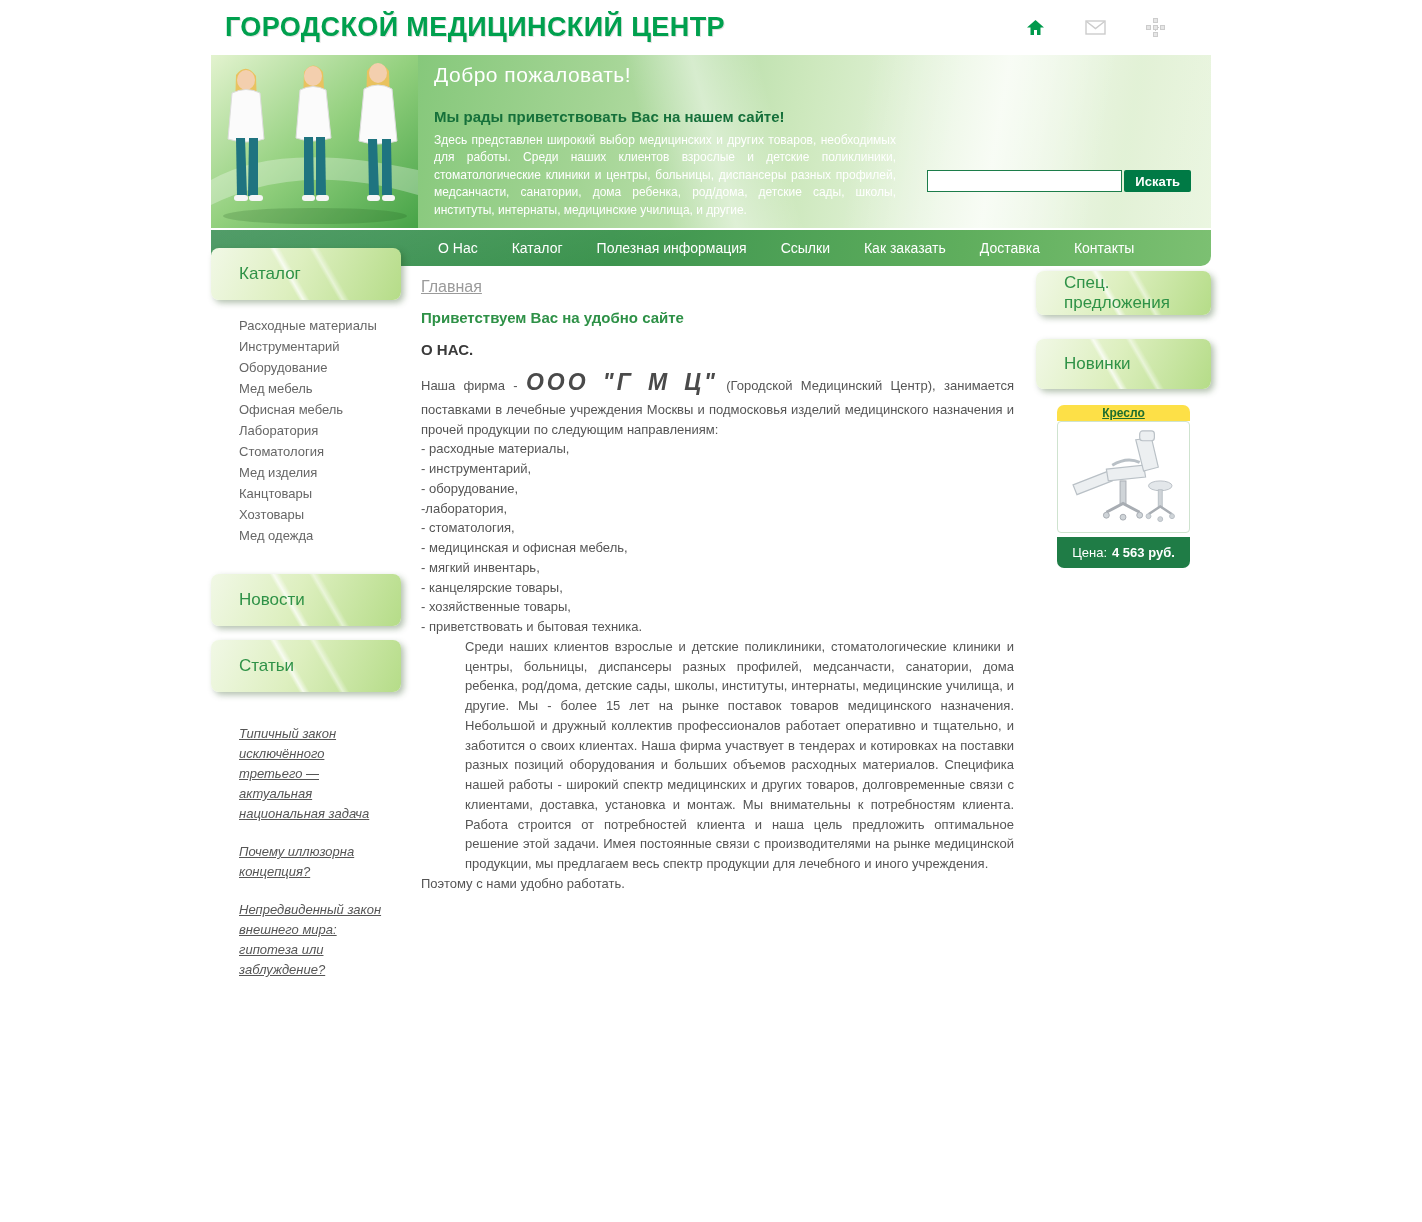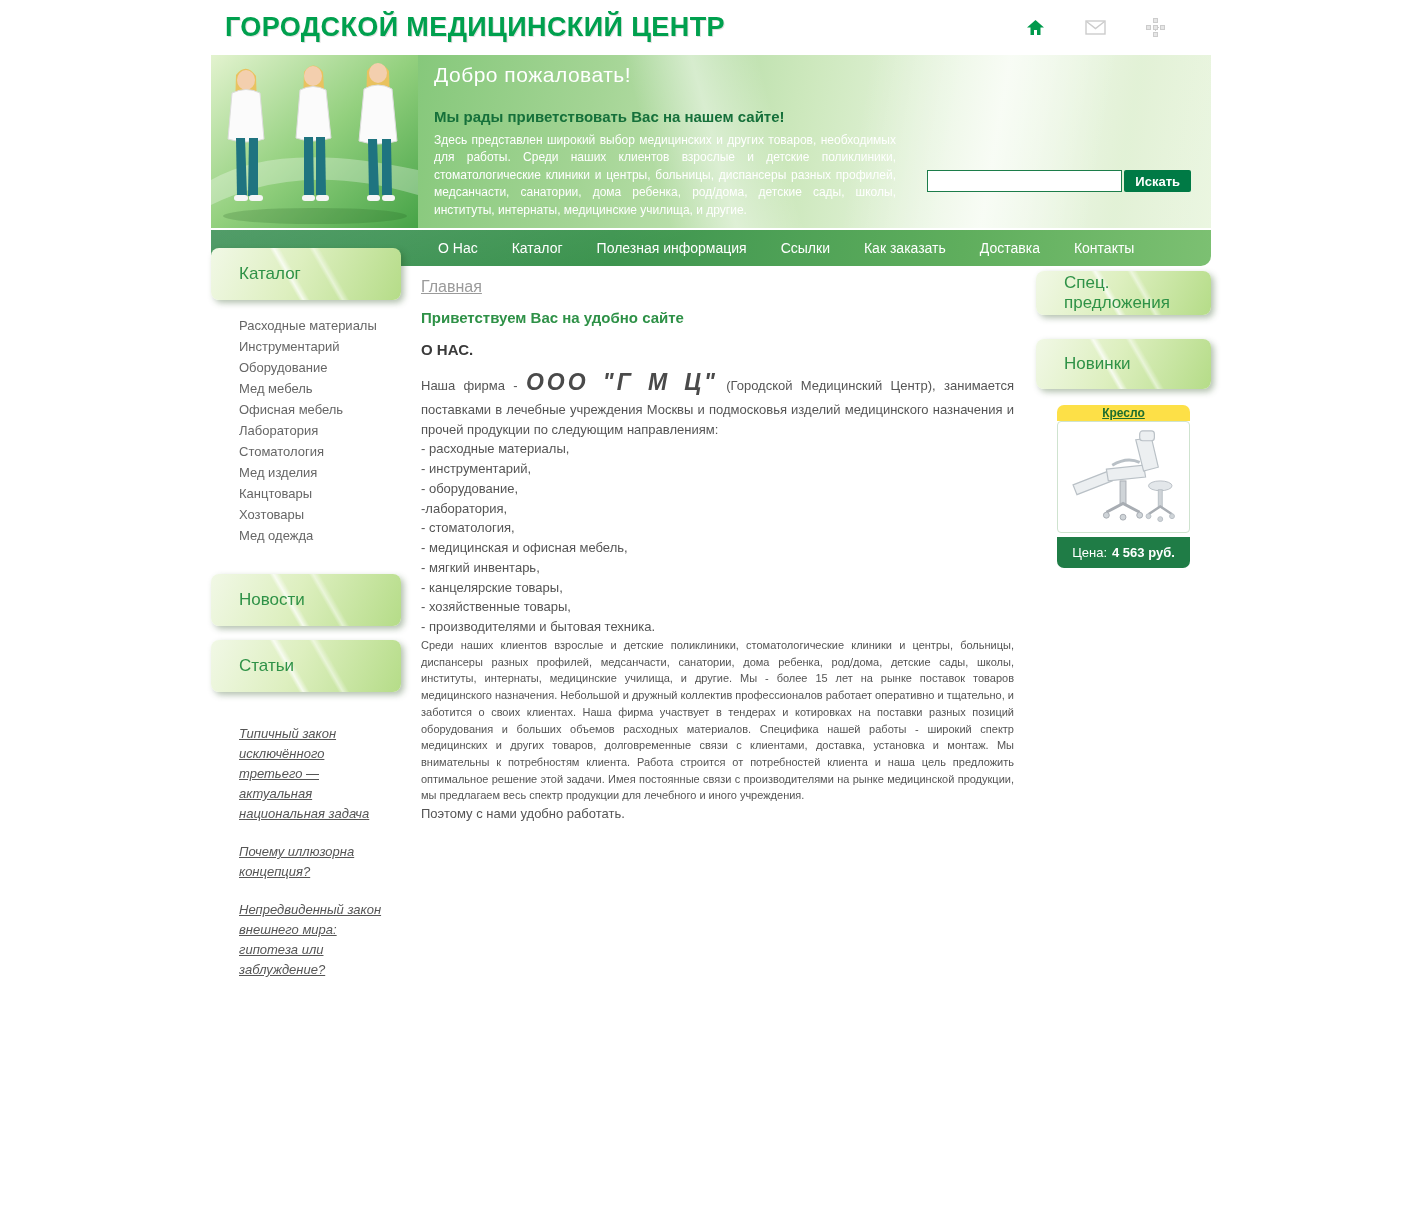--- a/index.html
+++ b/index.html
@@ -73,21 +73,21 @@
   .articles-list a { display:block; font-style:italic; text-decoration:underline; color:#555;
                      font-size:13px; line-height:20px; margin-top:18px; width:152px; cursor:pointer; }
 
   
   .breadcrumb { color:#9a9a9a; font-size:16px;text-decoration:underline; }
   .page-title { color:#2e9147; font-size:15px; font-weight:bold; margin-top:13px; }
   .section-title { color:#3a3a3a; font-size:15px; font-weight:bold; margin-top:15px; }
   .intro { margin-top:7px; font-size:13px; color:#555; text-align:justify; line-height:1.52; }
   .company { font-size:23px; font-weight:bold; font-style:italic; color:#4a4a4a; letter-spacing:3px; }
   .directions div { font-size:13px; color:#555; line-height:1.52; }
-  .body-par { font-size:11px; color:#555; text-align:justify; line-height:1.52; }
+  .body-par { font-size:13px; color:#555; text-align:justify; line-height:1.52;margin-left:44px; }
   .closing { font-size:13px; color:#555; line-height:1.52; }
 
   
   .head-special { margin-top:5px; height:44px; }
   .head-new { margin-top:24px; height:50px; }
   .product { width:133px; margin:16px auto 0; }
   .prod-head { height:16px; background:#fde047; border-radius:7px 7px 0 0; display:flex;
                align-items:center; justify-content:center; }
   .prod-head a { color:#1d6e2e; font-weight:bold; font-size:12px; text-decoration:underline; cursor:pointer; }
   .prod-img { height:112px; background:#fff; border:1px solid #cfe3cf; border-radius:4px;
@@ -248,21 +248,21 @@
 
         <div>- расходные материалы,</div>
             <div>- инструментарий,</div>
             <div>- оборудование,</div>
             <div>-лаборатория,</div>
             <div>- стоматология,</div>
             <div>- медицинская и офисная мебель,</div>
             <div>- мягкий инвентарь,</div>
             <div>- канцелярские товары,</div>
             <div>- хозяйственные товары,</div>
-            <div>- производителями и бытовая техника.</div>
+            <div>- приветствовать и бытовая техника.</div>
           </div>
         <div class="body-par">Среди наших клиентов взрослые и детские поликлиники, стоматологические клиники и центры, больницы, диспансеры разных профилей, медсанчасти, санатории, дома ребенка, род/дома, детские сады, школы, институты, интернаты, медицинские училища, и другие. Мы - более 15 лет на рынке поставок товаров медицинского назначения. Небольшой и дружный коллектив профессионалов работает оперативно и тщательно, и заботится о своих клиентах. Наша фирма участвует в тендерах и котировках на поставки разных позиций оборудования и больших объемов расходных материалов. Специфика нашей работы - широкий спектр медицинских и других товаров, долговременные связи с клиентами, доставка, установка и монтаж. Мы внимательны к потребностям клиента. Работа строится от потребностей клиента и наша цель предложить оптимальное решение этой задачи. Имея постоянные связи с производителями на рынке медицинской продукции, мы предлагаем весь спектр продукции для лечебного и иного учреждения.</div>
         <div class="closing">Поэтому с нами удобно работать.</div>
       </div>
 
       <div class="col-right">
         <div class="side-head head-special">
           <span>Спец. предложения</span>
         </div>
         <div class="side-head head-new">

